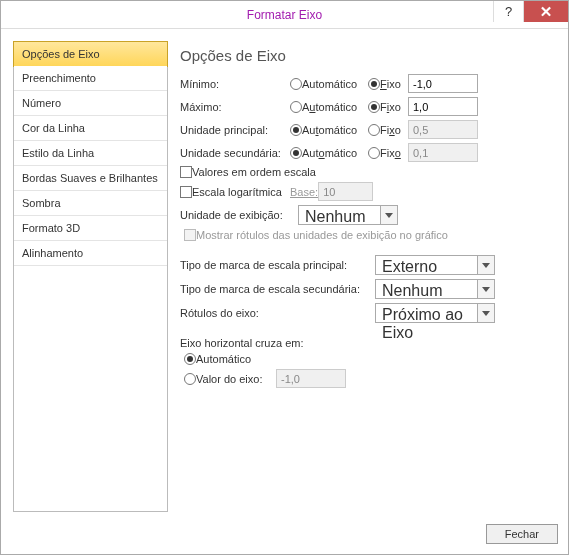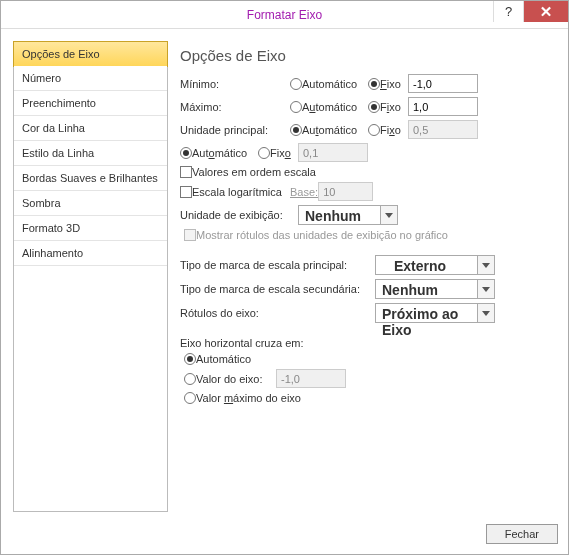--- a/index.html
+++ b/index.html
@@ -148,22 +148,21 @@
   .select {
     display: flex;
     align-items: stretch;
     border: 1px solid #aaa;
     height: 20px;
     background: #fff;
   }
   .select-value {
     flex: 1;
     padding: 2px 6px;
-    font-size: 14px;
-    font-weight: bold;
+    font-size: 16px;
   }
   .select-arrow {
     width: 17px;
     border-left: 1px solid #aaa;
     display: flex;
     align-items: center;
     justify-content: center;
     background: #f4f4f4;
   }
   .select-arrow svg { width: 8px; height: 5px; }
@@ -192,22 +191,22 @@
     <div class="titlebar-buttons">
       <div class="tb-btn">?</div>
       <div class="tb-btn close">✕</div>
     </div>
   </div>
 
   <div class="body">
 
     <div class="sidebar">
       <div class="sidebar-item selected">Opções de Eixo</div>
+      <div class="sidebar-item">Preenchimento</div>
       <div class="sidebar-item">Número</div>
-      <div class="sidebar-item">Preenchimento</div>
       <div class="sidebar-item">Cor da Linha</div>
       <div class="sidebar-item">Estilo da Linha</div>
       <div class="sidebar-item">Bordas Suaves e Brilhantes</div>
       <div class="sidebar-item">Sombra</div>
       <div class="sidebar-item">Formato 3D</div>
       <div class="sidebar-item">Alinhamento</div>
     </div>
 
     <div class="main">
       <div class="section-title">Opções de Eixo</div>
@@ -233,20 +232,21 @@
       <div class="row">
         <span class="row-label">Unidade principal:</span>
         <span class="radio checked"></span>
         <span style="width:66px;">Au<span class="under">t</span>omático</span>
         <span class="radio"></span>
         <span style="width:28px;">Fi<span class="under">x</span>o</span>
         <input class="field disabled" value="0,5" style="">
       </div>
 
       <div class="row">
+        <span class="row-label">Unidade secundária:</span>
         <span class="radio checked"></span>
         <span style="width:66px;">Aut<span class="under">o</span>mático</span>
         <span class="radio"></span>
         <span style="width:28px;">Fix<span class="under">o</span></span>
         <input class="field disabled" value="0,1" style="">
       </div>
 
       <div class="row">
         <span class="checkbox"></span>
         <span>Valores em ordem escala</span>
@@ -272,21 +272,21 @@
       </div>
       <div class="row" style="margin-left:4px;">
         <span class="checkbox disabled"></span>
         <span class="disabled-text">Mostrar rótulos das unidades de exibição no gráfico</span>
       </div>
 
       <div class="gap"></div>
 
       <div class="row">
         <span style="width:195px;">Tipo de marca de escala principal:</span>
-        <div class="select" style="width:120px;padding-left:12px;">
+        <div class="select" style="width:120px;">
           <span class="select-value">Externo</span>
           <span class="select-arrow">
               <svg viewBox="0 0 8 5">
                 <path d="M0 0 L4 5 L8 0 Z" fill="#555"></path>
               </svg>
             </span>
         </div>
       </div>
 
       <div class="row">
@@ -319,26 +319,20 @@
         <div style="margin-bottom:4px;">Eixo horizontal cruza em:</div>
         <div class="row" style="margin-left:4px;">
           <span class="radio checked"></span>
           <span>Automático</span>
         </div>
         <div class="row" style="margin-left:4px;">
           <span class="radio"></span>
           <span style="width:80px;">Valor do eixo:</span>
           <input class="field disabled" value="-1,0" style="">
         </div>
-        <div class="row" style="margin-left:4px;">
-          <span class="radio"></span>
-          <span>
-            <span>Valor </span><span class="under">m</span><span>áximo do eixo</span>
-          </span>
-        </div>
       </div>
 
     </div>
   </div>
 
   <div class="footer">
     <div class="btn">Fechar</div>
   </div>
 
 </div>

